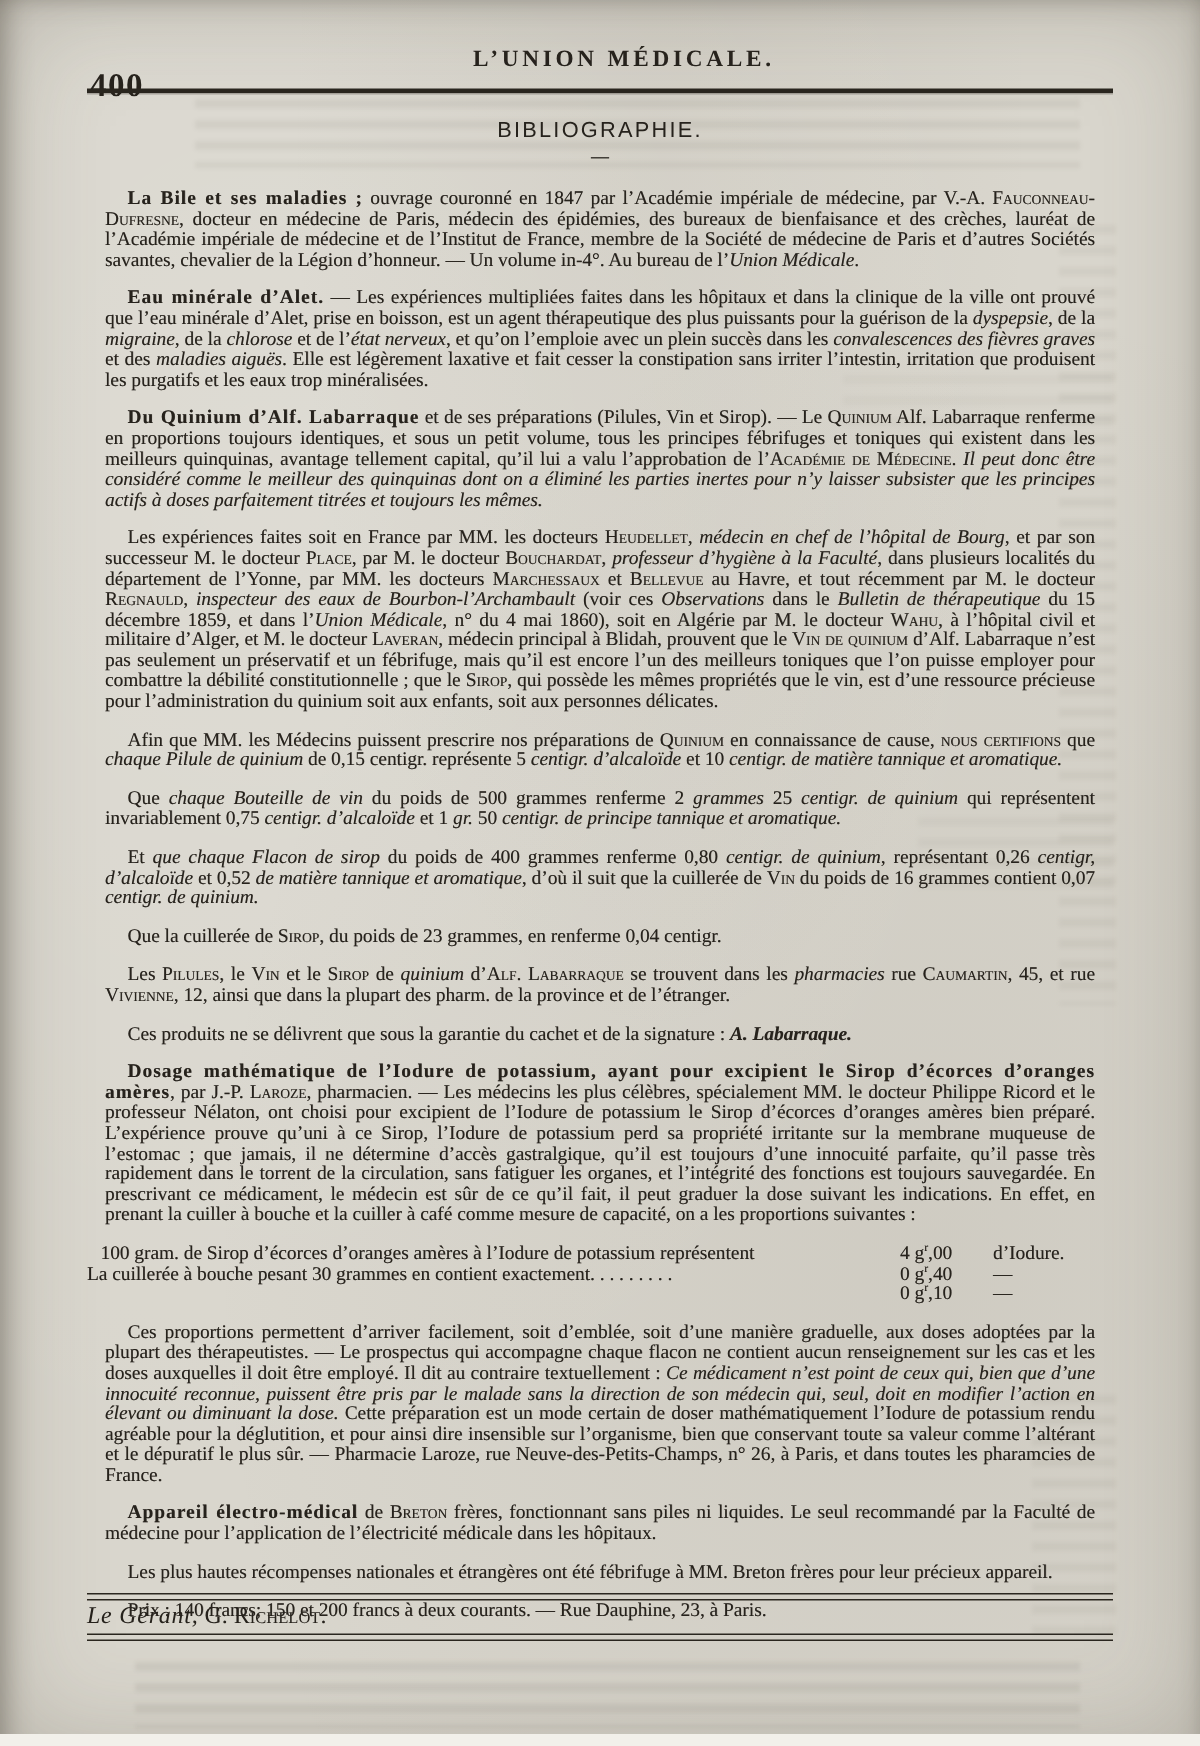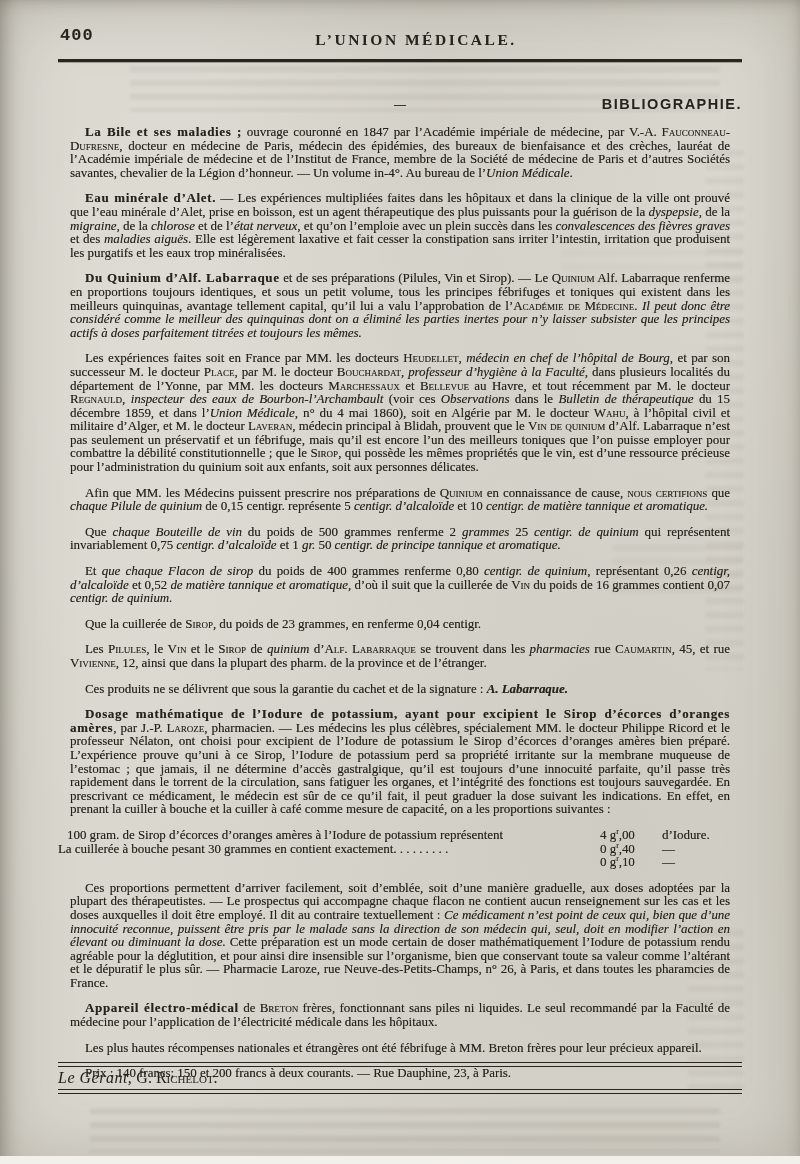--- a/index.html
+++ b/index.html
@@ -29,27 +29,27 @@
   .bleed{position:absolute;pointer-events:none;filter:blur(1.4px);
     background:repeating-linear-gradient(180deg, rgba(118,112,100,.26) 0 6px, rgba(118,112,100,0) 6px 14px);}
   .b1{top:66px;left:130px;width:590px;height:46px;opacity:.38;}
   .b2{top:150px;left:706px;width:38px;height:520px;opacity:.30;}
   .b3{top:545px;left:612px;width:130px;height:55px;opacity:.22;}
   .b4{top:930px;left:688px;width:56px;height:160px;opacity:.30;}
   .b5{top:1108px;left:90px;width:630px;height:44px;opacity:.45;}
   .b6{top:250px;left:562px;width:180px;height:34px;opacity:.18;}
 
   .content{position:absolute;left:58px;top:0;width:684px;height:100%;}
-  .pagenum{position:absolute;top:26px;left:2px;font-weight:bold;font-size:17px;letter-spacing:1px;font-family:Liberation Mono, monospace;}
+  .pagenum{position:absolute;top:44px;left:2px;font-weight:bold;font-size:22px;letter-spacing:1px;}
   .jtitle{position:absolute;top:31px;left:16px;width:100%;text-align:center;
     font-weight:bold;font-size:15.5px;letter-spacing:2.5px;}
   .hrule{position:absolute;top:59px;left:0;width:100%;height:0;
     border-top:3px solid #2a261f;box-shadow:0 1px 0 rgba(42,38,31,.3);}
-  .stitle{position:absolute;top:96px;left:0;width:100%;text-align:right;
-    font-family:"Liberation Sans","DejaVu Sans",sans-serif;font-weight:bold;
+  .stitle{position:absolute;top:79px;left:0;width:100%;text-align:center;
+    font-family:"Liberation Sans","DejaVu Sans",sans-serif;font-weight:normal;
     font-size:14.5px;letter-spacing:1.5px;}
   .sdash{position:absolute;top:97px;left:0;width:100%;text-align:center;
     font-weight:bold;font-size:12px;}
 
   .body{position:absolute;top:114px;left:0;width:100%;
     font-size:12.9px;line-height:13.6px;text-align:justify;
     text-shadow:0.2px 0.2px 0.3px rgba(40,34,28,.45);}
   .body p{margin:12px;text-indent:15px;}
   .body p.gap{margin-top:9px;}
   .sc{font-variant:small-caps;}

